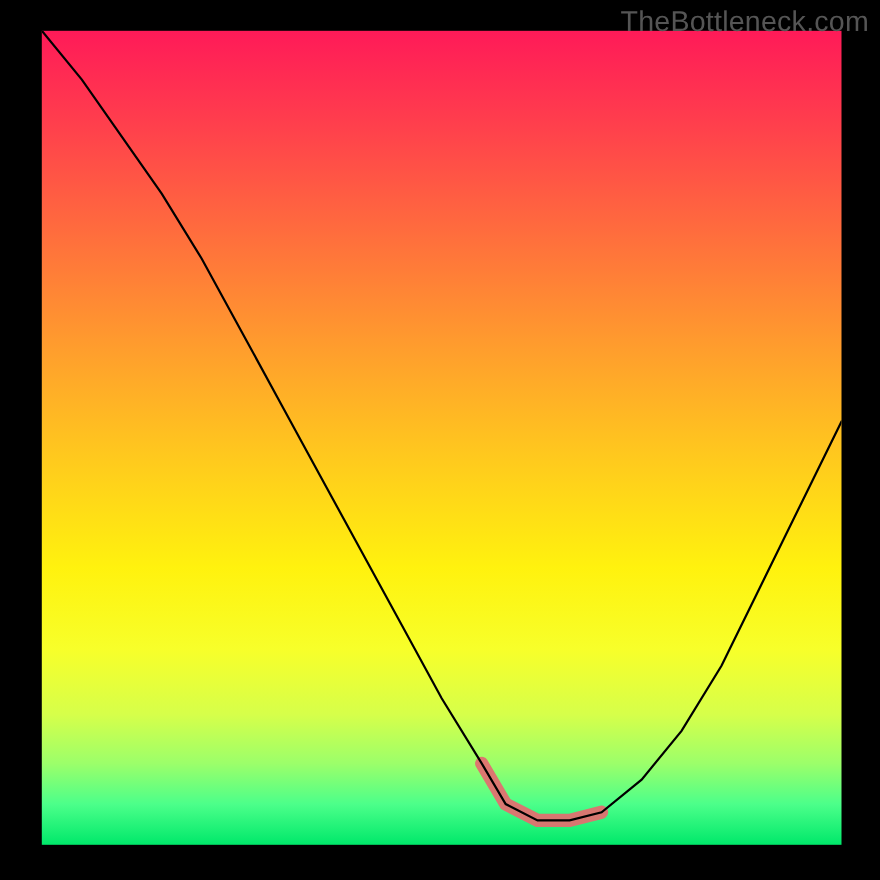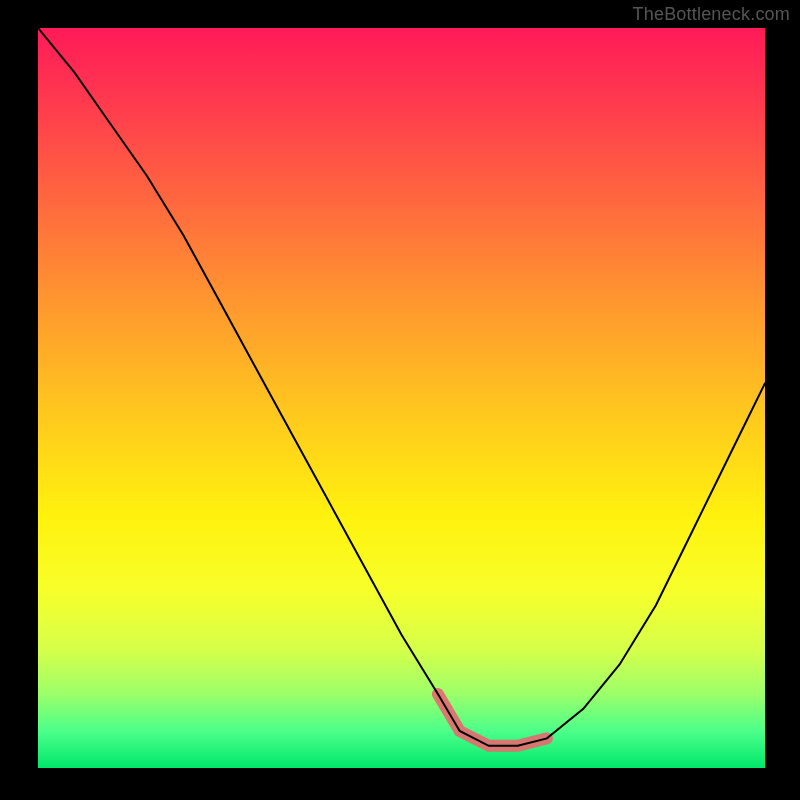--- a/index.html
+++ b/index.html
@@ -9,21 +9,21 @@
     background: #000;
     position: relative;
     font-family: Arial, Helvetica, sans-serif;
     overflow: hidden;
   }
   .watermark {
     position: absolute;
     top: 4px;
     right: 10px;
     color: #555;
-    font-size: 18px;
+    font-size: 26px;
     font-weight: 500;
     z-index: 5;
     letter-spacing: 0.2px;
   }
   .plot-frame {
     position: absolute;
     left: 38px;
     top: 28px;
     width: 727px;   
     height: 740px;  

